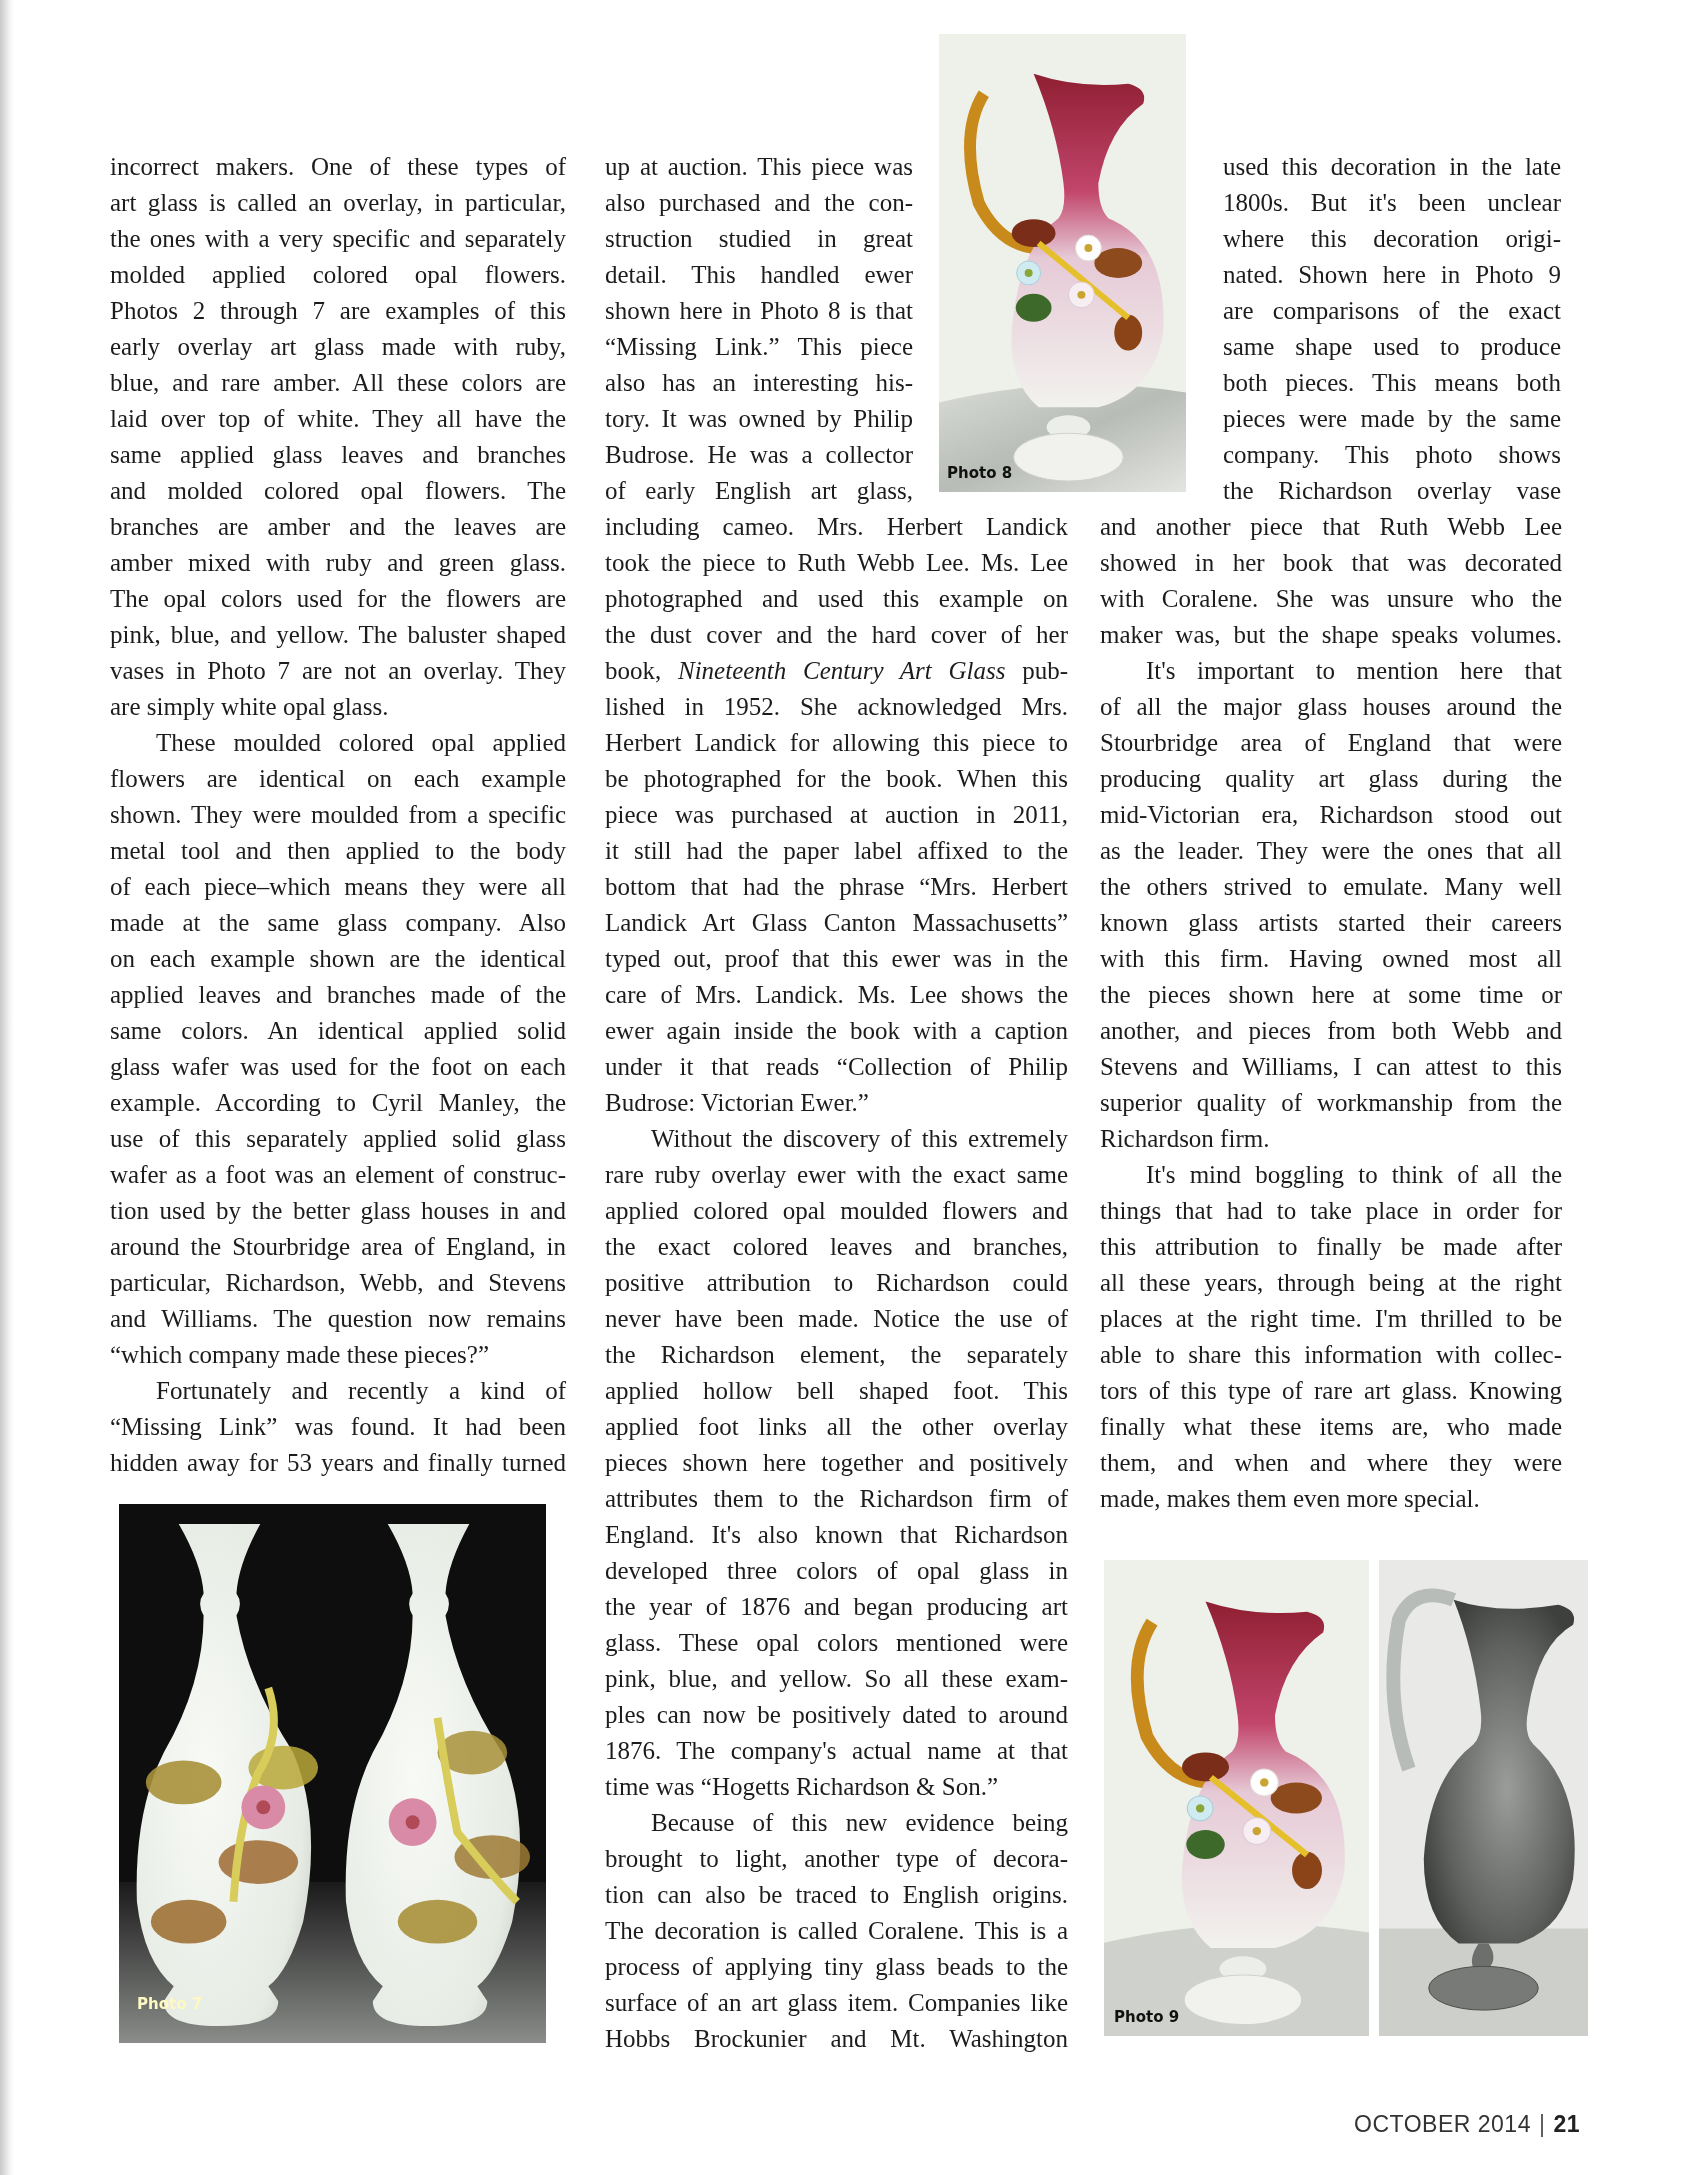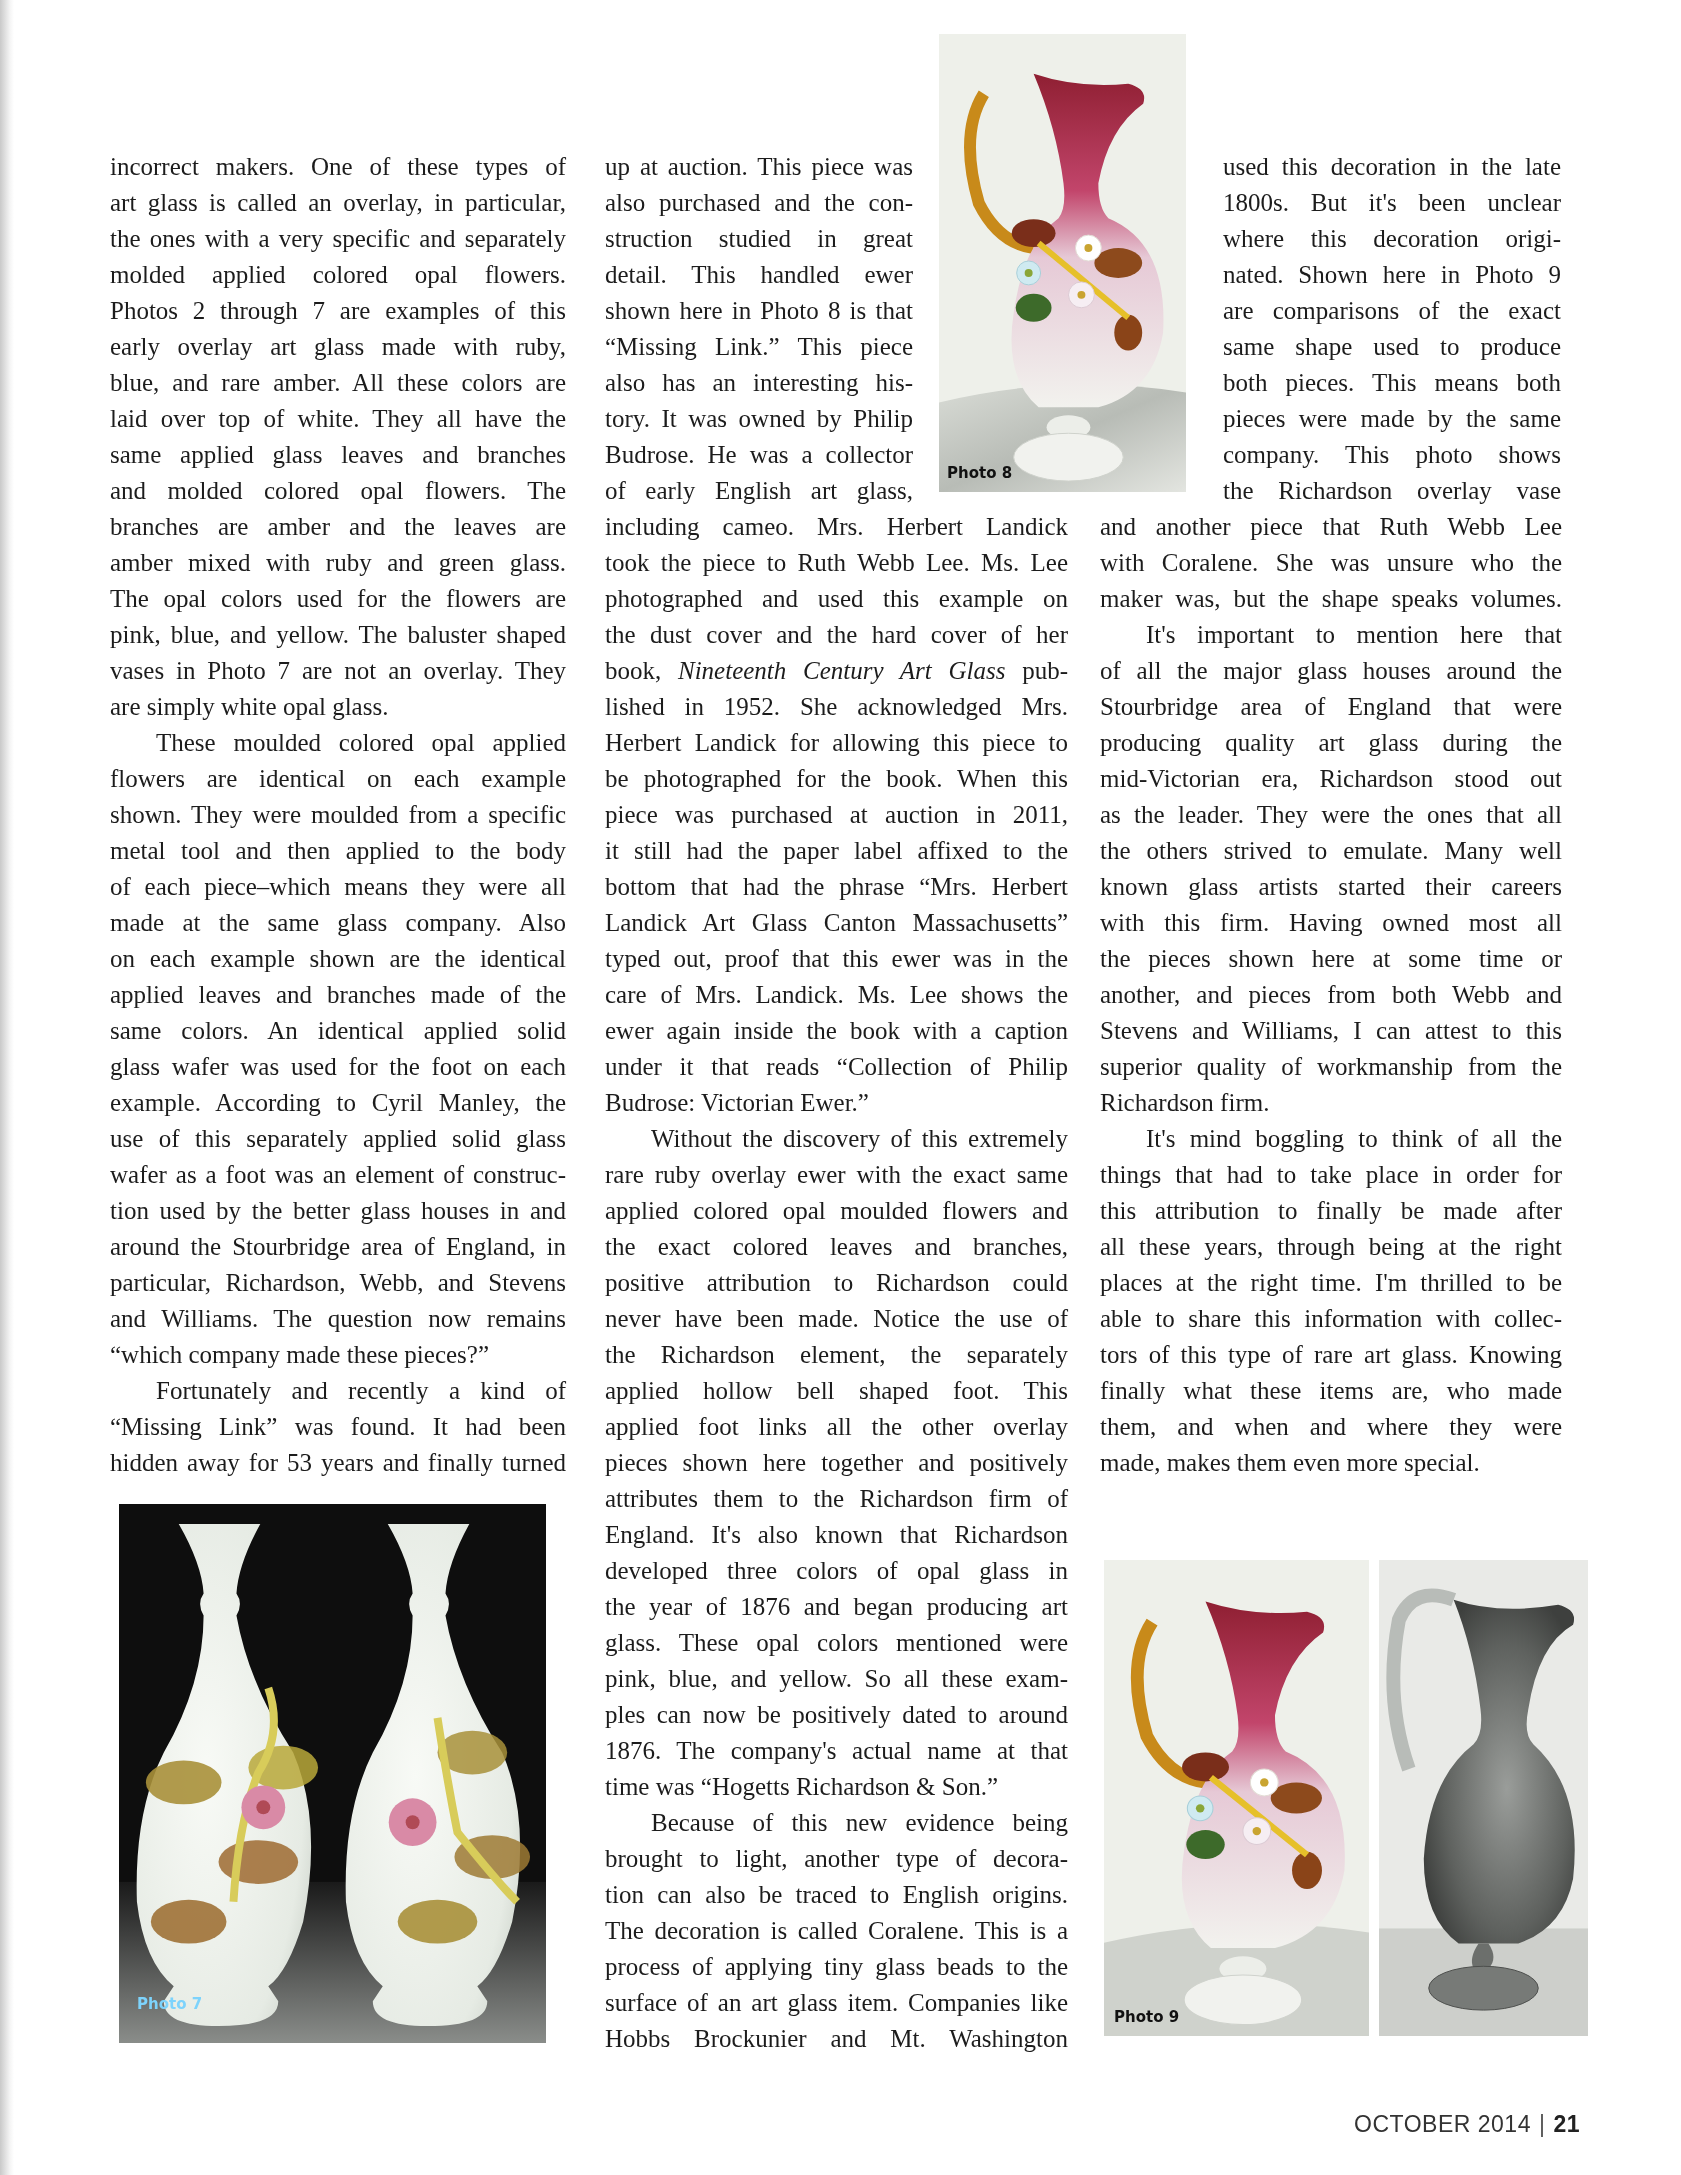--- a/index.html
+++ b/index.html
@@ -130,20 +130,21 @@
     <span class="ln">where this decoration origi-</span>
     <span class="ln">nated. Shown here in Photo 9</span>
     <span class="ln">are comparisons of the exact</span>
     <span class="ln">same shape used to produce</span>
     <span class="ln">both pieces. This means both</span>
     <span class="ln">pieces were made by the same</span>
     <span class="ln">company. This photo shows</span>
     <span class="ln">the Richardson overlay vase</span>
   </div>
   <span class="ln">and another piece that Ruth Webb Lee</span>
+  <span class="ln">showed in her book that was decorated</span>
   <span class="ln">with Coralene. She was unsure who the</span>
   <span class="ln">maker was, but the shape speaks volumes.</span>
   <span class="ln" style="padding-left:46px">It's important to mention here that</span>
   <span class="ln">of all the major glass houses around the</span>
   <span class="ln">Stourbridge area of England that were</span>
   <span class="ln">producing quality art glass during the</span>
   <span class="ln">mid-Victorian era, Richardson stood out</span>
   <span class="ln">as the leader. They were the ones that all</span>
   <span class="ln">the others strived to emulate. Many well</span>
   <span class="ln">known glass artists started their careers</span>
@@ -229,21 +230,21 @@
     <g>
       <path d="M270 20 L352 20 Q330 60 328 90 Q335 100 328 112 Q340 180 385 250 Q415 320 395 420 Q380 470 360 485 L370 500 Q370 525 310 525 Q255 525 255 500 L265 485 Q235 460 228 400 Q225 310 255 250 Q295 180 295 112 Q288 100 295 90 Q293 60 270 20 Z" fill="url(#p7vase)"></path>
       <ellipse cx="355" cy="250" rx="35" ry="22" fill="#a8903a" opacity="0.85"></ellipse>
       <ellipse cx="375" cy="355" rx="38" ry="22" fill="#9e7a34" opacity="0.85"></ellipse>
       <ellipse cx="320" cy="420" rx="40" ry="22" fill="#a8903a" opacity="0.9"></ellipse>
       <path d="M320 215 Q330 280 340 330 Q380 380 400 400" fill="none" stroke="#d8cc5a" stroke-width="8"></path>
       <circle cx="295" cy="320" r="24" fill="#d98aa6"></circle>
         <circle cx="295" cy="320" r="7" fill="#b04a56"></circle>
     </g>
   </svg>
-  <div class="caption" style="left:18px; bottom:30px; color:#7dd3fc;">Photo 7</div>
+  <div class="caption" style="left:18px; bottom:30px; color:#fef9c3;">Photo 7</div>
 </div>
 
 <div class="photo" style="left:1104px; top:1560px; width:265px; height:476px; background:#fef9c3;">
   <svg viewBox="0 0 248 460" preserveAspectRatio="none">
     <defs>
       <linearGradient id="p9body" x1="0" y1="0" x2="0" y2="1">
         <stop offset="0" stop-color="#8f1f32"></stop>
         <stop offset="0.35" stop-color="#c2456b"></stop>
         <stop offset="0.55" stop-color="#e6c9d6"></stop>
         <stop offset="1" stop-color="#f2f2ee"></stop>

